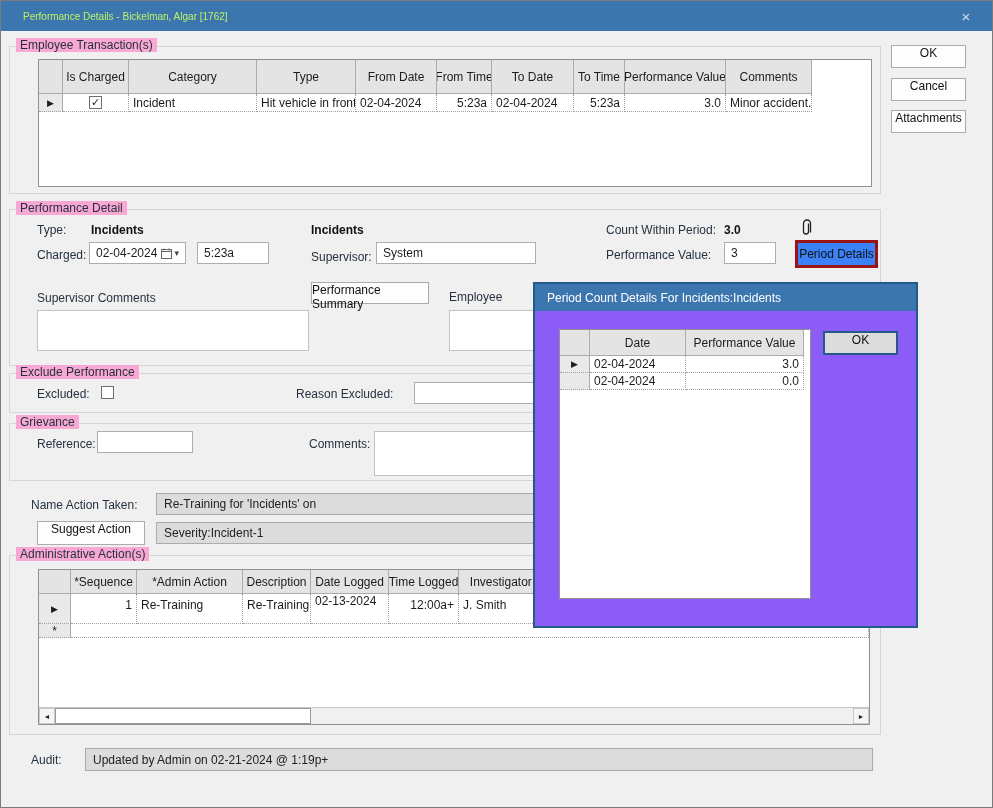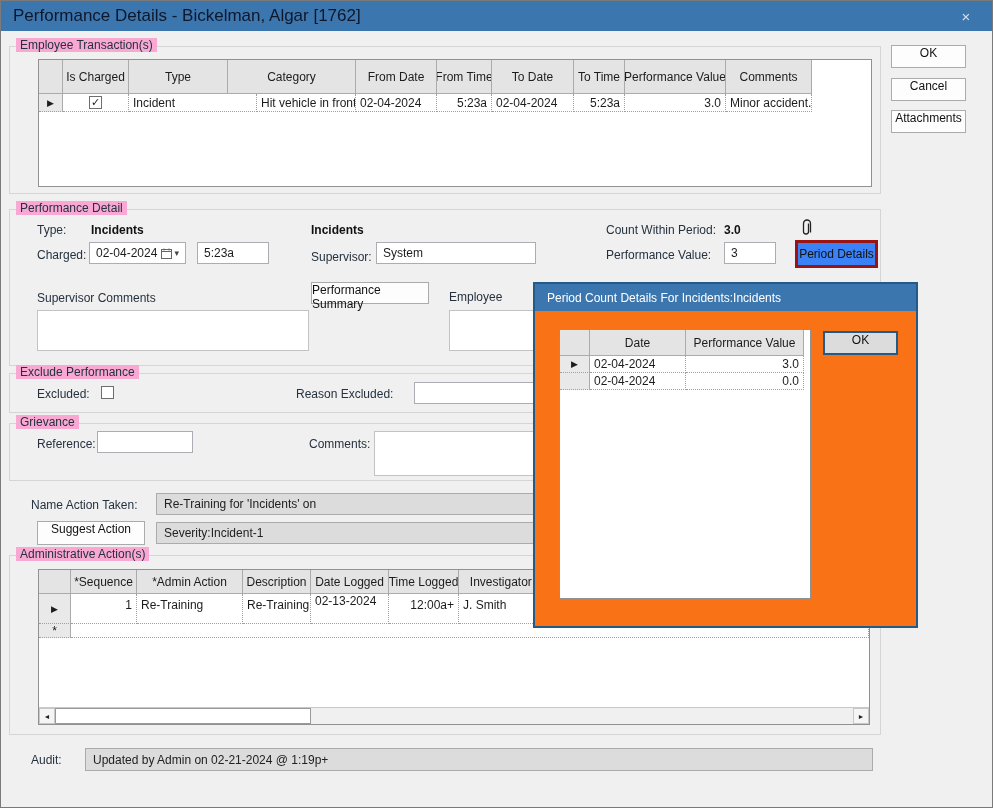--- a/index.html
+++ b/index.html
@@ -1,41 +1,41 @@
 <!DOCTYPE html>
 <html><head>
 <meta charset="utf-8">
 <style>
   html,body{margin:0;padding:0;background:#d9d9d9;}
   body{font-family:"Liberation Sans",sans-serif;font-size:12px;color:#1c1c1c;}
   #win{position:relative;width:993px;height:808px;background:#f0f0f0;border:1px solid #7a7a7a;box-sizing:border-box;overflow:hidden;}
   .abs{position:absolute;}
   .titlebar{position:absolute;left:0;top:0;width:100%;height:30px;background:#3c76ae;display:flex;align-items:center;box-sizing:border-box;}
-  .title{color:#0f172a;font-size:17px;margin-left:12px;}
+  .title{color:#bef264;font-size:10px;margin-left:22px;}
   .closebtn{position:absolute;right:10px;top:0;width:32px;height:30px;display:flex;align-items:center;justify-content:center;color:#d6e2ee;font-size:15px;}
   .group{position:absolute;border:1px solid #d5d5d5;box-sizing:border-box;}
   .glabel{position:absolute;top:-9px;left:6px;background:#f9a8d4;padding:0 4px;color:#25313f;white-space:nowrap;}
   .lbl{position:absolute;white-space:nowrap;color:#25313f;}
   .b{font-weight:bold;color:#111;}
   .input{position:absolute;background:#fff;border:1px solid #abadb3;box-sizing:border-box;display:flex;align-items:center;padding:0 6px;}
   .tarea{position:absolute;background:#fff;border:1px solid #c3c3c3;box-sizing:border-box;}
   .ro{position:absolute;background:#dcdcdc;border:1px solid #ababab;box-sizing:border-box;display:flex;align-items:center;padding:0 7px;color:#222;}
   .btn{position:absolute;background:#fdfdfd;border:1px solid #ababab;box-sizing:border-box;display:flex;align-items:flex-start;justify-content:center;color:#111;}
   .grid{position:absolute;background:#fff;border:1px solid #919191;box-sizing:border-box;overflow:hidden;}
   .grow{display:flex;}
   .gh{background:#e4e4e4;border-right:1px solid #ababab;border-bottom:1px solid #ababab;display:flex;align-items:center;justify-content:center;box-sizing:border-box;white-space:nowrap;overflow:hidden;}
   .gc{border-right:1px dotted #9f9f9f;border-bottom:1px dotted #9f9f9f;display:flex;align-items:center;padding:0 4px;box-sizing:border-box;white-space:nowrap;overflow:hidden;}
   .gsel{background:#e9e9e9;border-right:1px solid #ababab;border-bottom:1px dotted #9f9f9f;display:flex;align-items:center;justify-content:center;box-sizing:border-box;font-size:9px;}
   .r{justify-content:flex-end;}
   .chk{width:13px;height:13px;background:#fff;border:1px solid #6e6e6e;display:flex;align-items:center;justify-content:center;font-size:11px;line-height:11px;box-sizing:border-box;}
   .sbar{position:absolute;left:0;right:0;bottom:0;height:16px;border-top:1px solid #c8c8c8;background:#f0f0f0;display:flex;}
   .sarrow{width:16px;height:16px;background:#f5f5f5;border:1px solid #c8c8c8;box-sizing:border-box;display:flex;align-items:center;justify-content:center;font-size:7px;color:#222;}
   .sthumb{width:256px;height:16px;background:#ffffff;border:1px solid #9a9a9a;box-sizing:border-box;}
   .strack{flex:1;}
-  .popup{position:absolute;left:532px;top:281px;width:385px;height:346px;background:#f97316;border:2px solid #235a87;box-sizing:border-box;z-index:10;}
+  .popup{position:absolute;left:532px;top:281px;width:385px;height:346px;background:#8b5cf6;border:2px solid #235a87;box-sizing:border-box;z-index:10;}
   .ptitle{height:27px;background:#3c76ae;display:flex;align-items:center;}
   .ptitle span{color:#fff;margin-left:12px;}
   .reddetails{position:absolute;left:794px;top:239px;width:83px;height:28px;background:#3b82f6;border:3px solid #9b1414;box-sizing:border-box;display:flex;align-items:center;justify-content:center;color:#111;}
 </style>
 </head>
 <body>
 
 <div id="win">
 
   <div class="titlebar">
@@ -52,22 +52,22 @@
   <div class="btn" style="left:890px;top:109px;width:75px;height:23px;">
       <span>Attachments</span>
     </div>
 
   <div class="group" style="left:8px;top:45px;width:872px;height:148px;">
     <span class="glabel">Employee Transaction(s)</span>
     <div class="grid" style="left:28px;top:12px;width:834px;height:128px;">
       <div class="grow" style="height:34px;">
         <div class="gh" style="width:24px;"></div>
         <div class="gh" style="width:66px;">Is Charged</div>
+        <div class="gh" style="width:128px;">Category</div>
         <div class="gh" style="width:99px;">Type</div>
-        <div class="gh" style="width:128px;">Category</div>
         <div class="gh" style="width:81px;">From Date</div>
         <div class="gh" style="width:55px;">From Time</div>
         <div class="gh" style="width:82px;">To Date</div>
         <div class="gh" style="width:51px;">To Time</div>
         <div class="gh" style="width:101px;">Performance Value</div>
         <div class="gh" style="width:86px;">Comments</div>
       </div>
       <div class="grow" style="height:18px;">
         <div class="gsel" style="width:24px;">▶</div>
         <div class="gc" style="width:66px;justify-content:center;">

